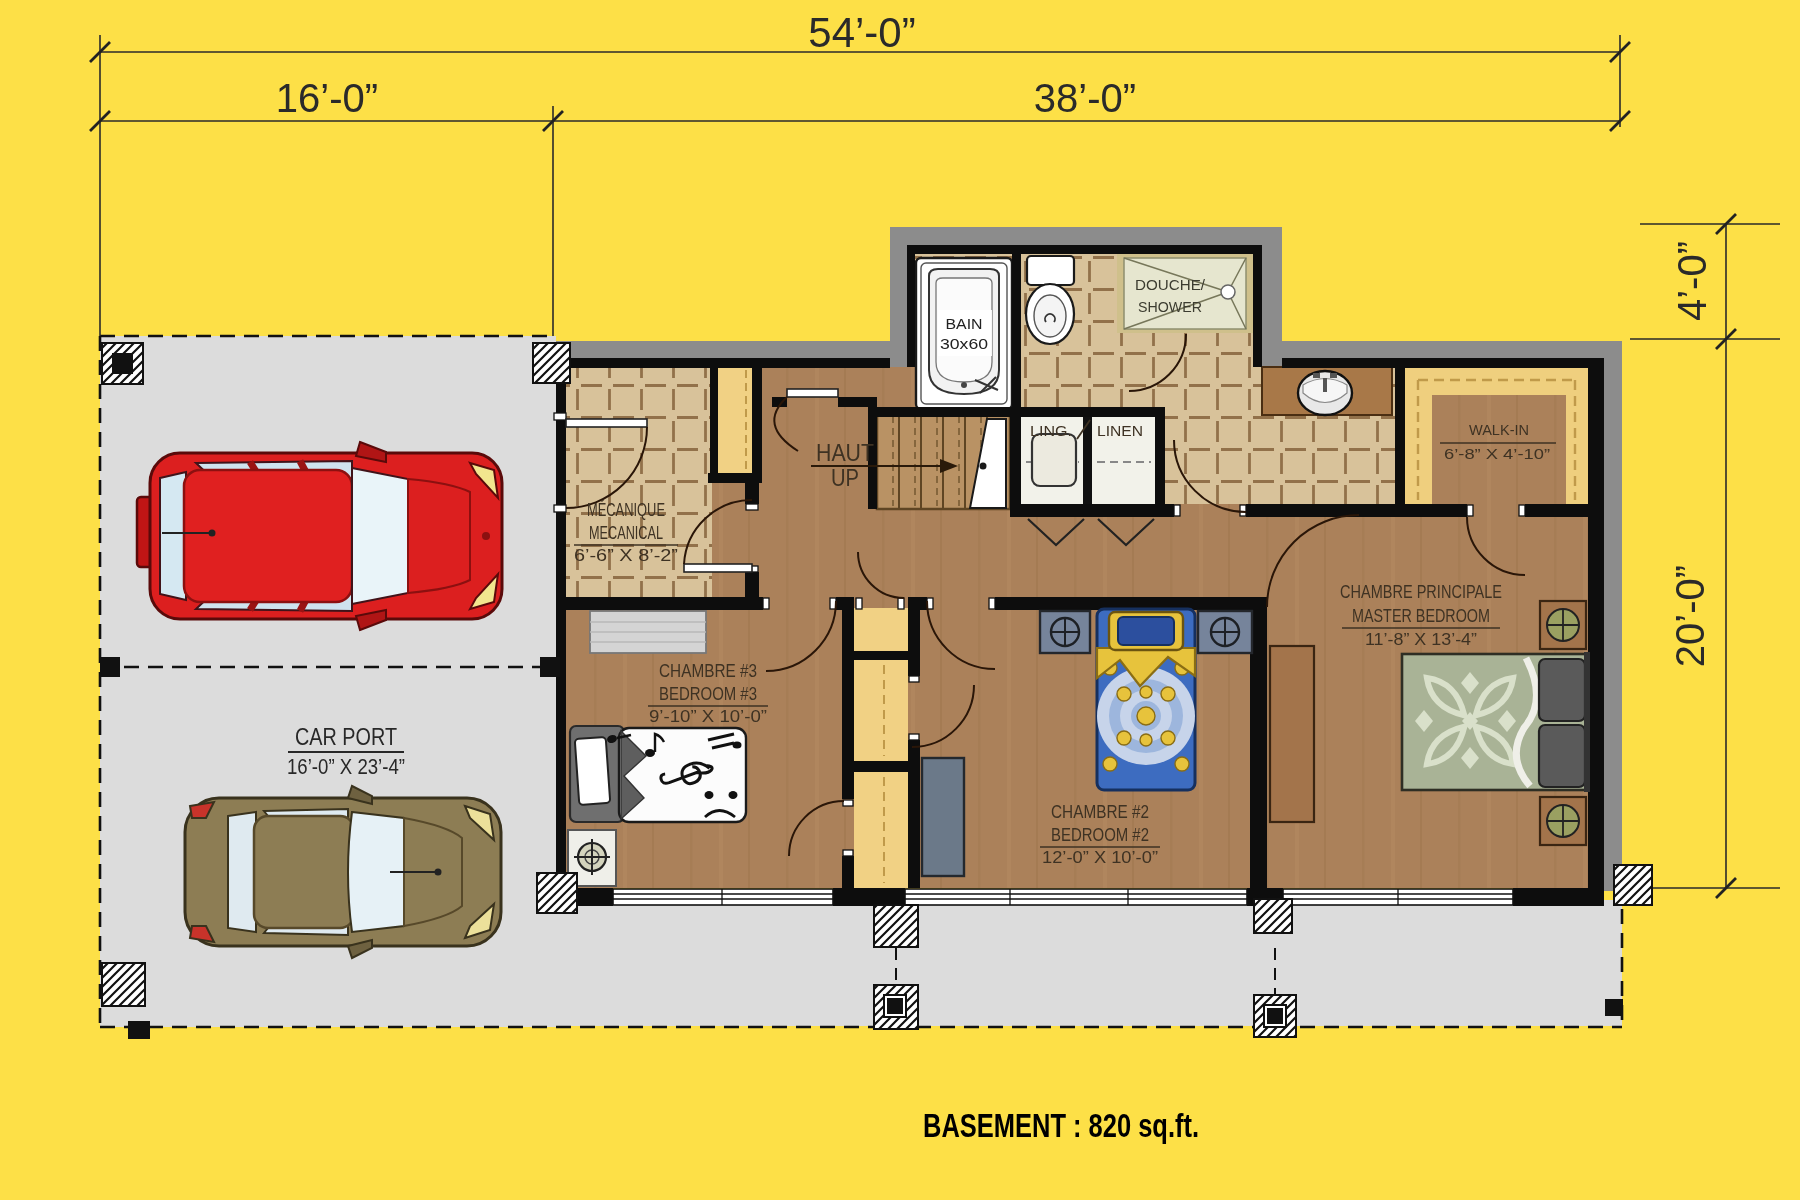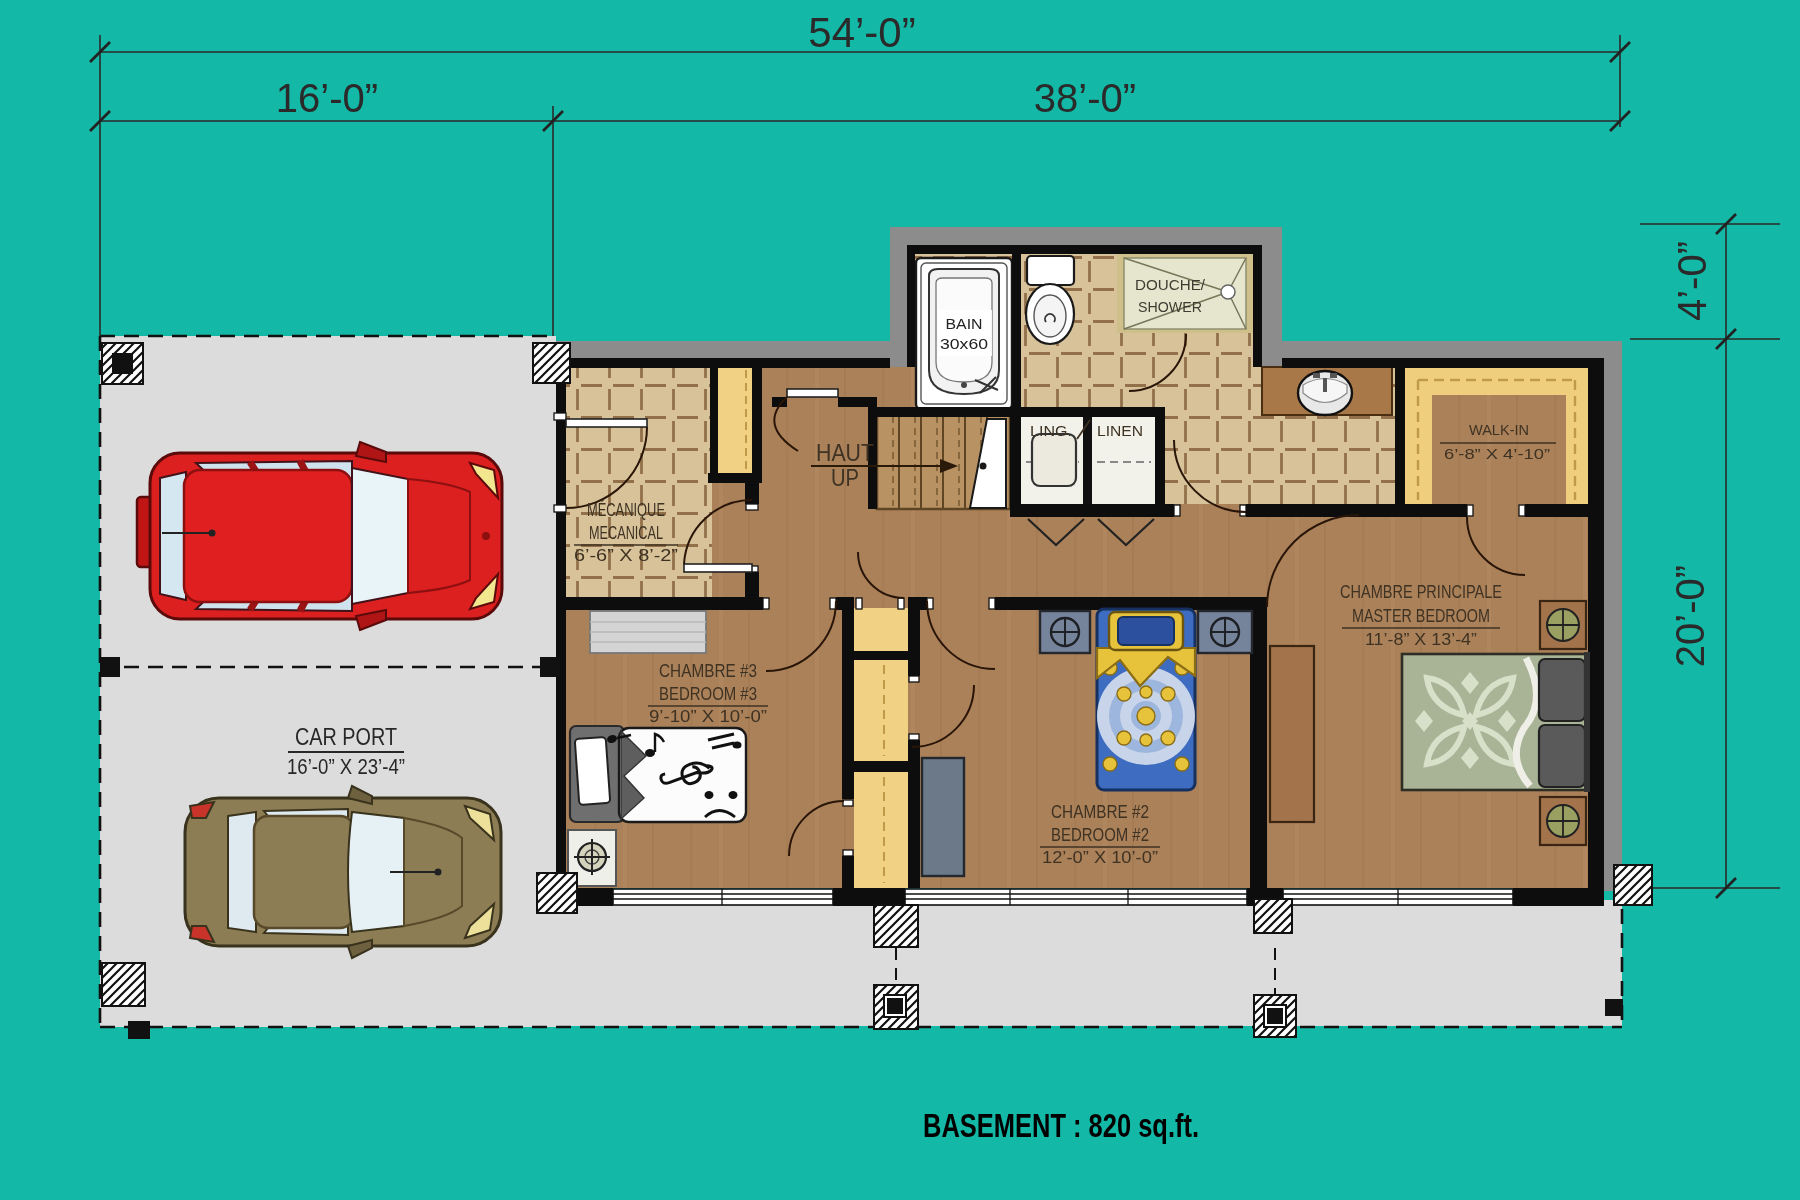--- a/index.html
+++ b/index.html
@@ -1,16 +1,16 @@
 <!DOCTYPE html>
 <html><head>
 <meta charset="utf-8">
 <style>
   html,body{margin:0;padding:0;background:#ffffff;}
-  #page{width:1800px;height:1200px;position:relative;overflow:hidden;background:#14b8a6;}
+  #page{width:1800px;height:1200px;position:relative;overflow:hidden;background:#fde047;}
   svg{position:absolute;top:0;left:0;}
   text{font-family:"Liberation Sans", sans-serif;}
 </style>
 </head>
 <body>
 <div id="page">
 <svg width="1800" height="1200" viewBox="0 0 1800 1200">
 <defs>
   <pattern id="tile" width="32" height="32" patternUnits="userSpaceOnUse">
     <rect width="32" height="32" fill="#d8c29a"></rect>

